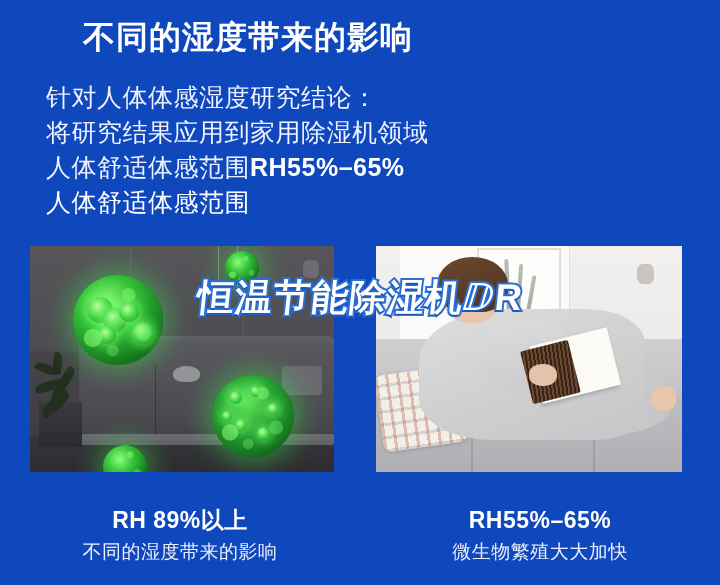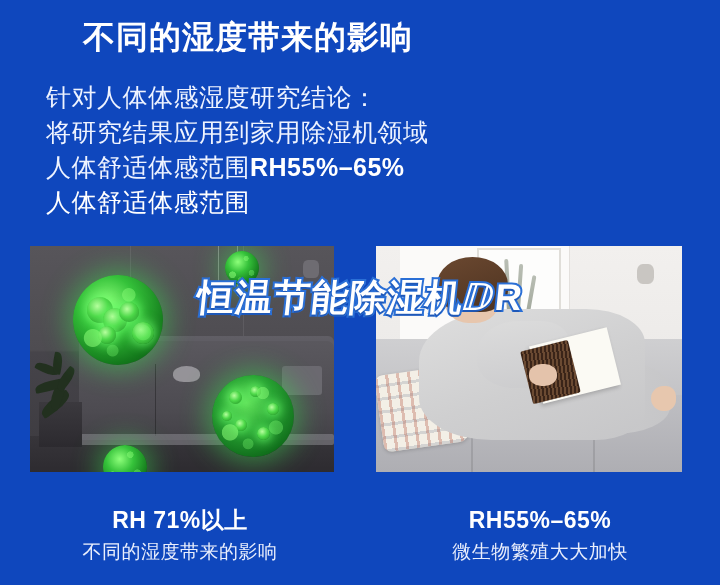--- a/index.html
+++ b/index.html
@@ -370,21 +370,21 @@
     <div class="lt-hair"></div>
     <div class="lt-book"></div>
     <div class="lt-book-spine"></div>
     <div class="lt-hand"></div>
     <div class="lt-foot"></div>
   </div>
 
   <div class="watermark">恒温节能除湿机ⅅR</div>
 
   <div class="caption caption-left">
-    <div class="cap-title">RH 71%以上</div>
+    <div class="cap-title">RH 89%以上</div>
     <div class="cap-sub">不同的湿度带来的影响</div>
   </div>
 
   <div class="caption caption-right">
     <div class="cap-title">RH55%–65%</div>
     <div class="cap-sub">微生物繁殖大大加快</div>
   </div>
 
 </div>
 

